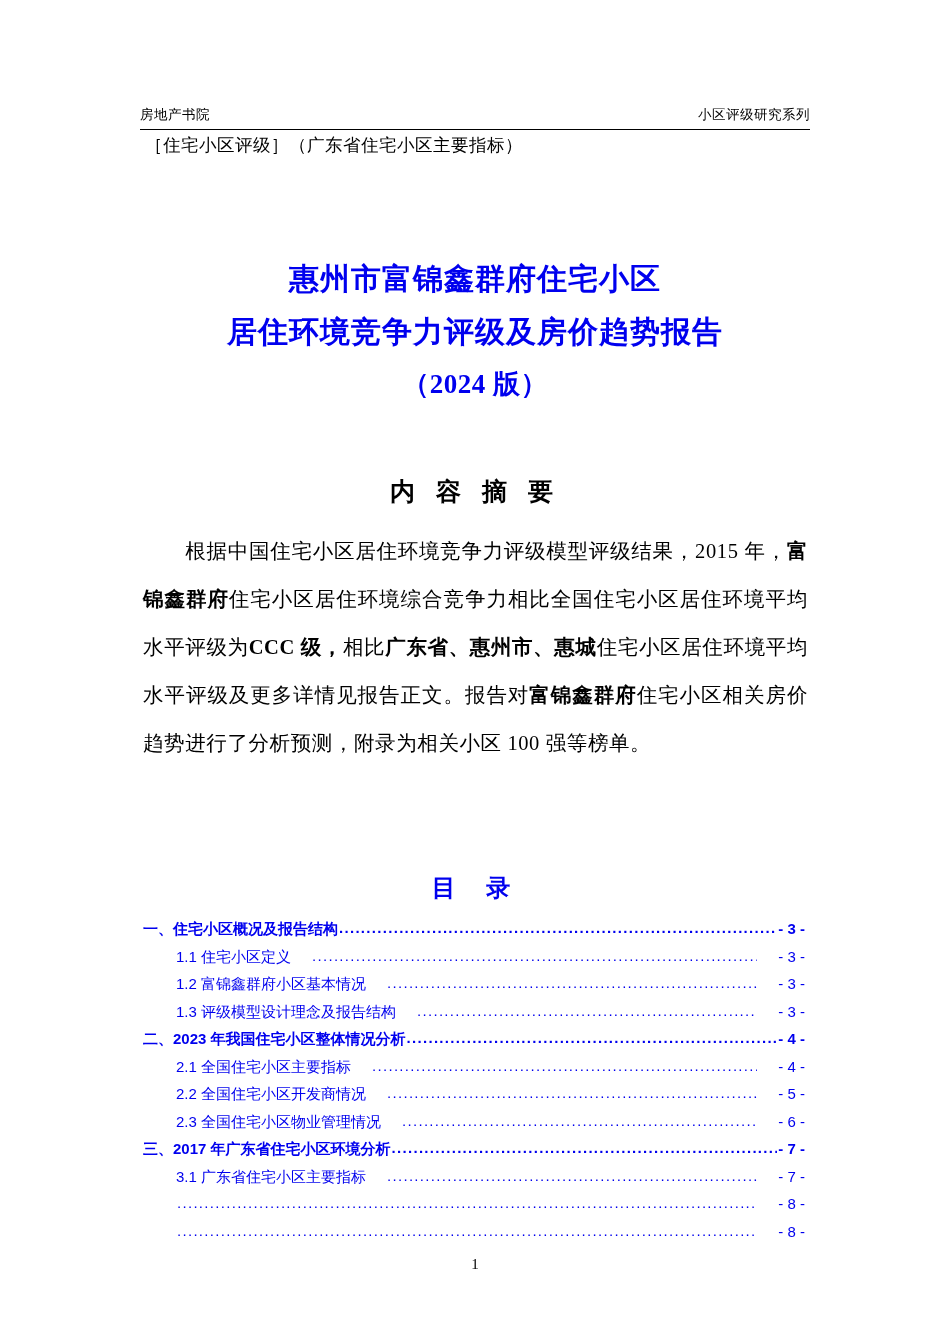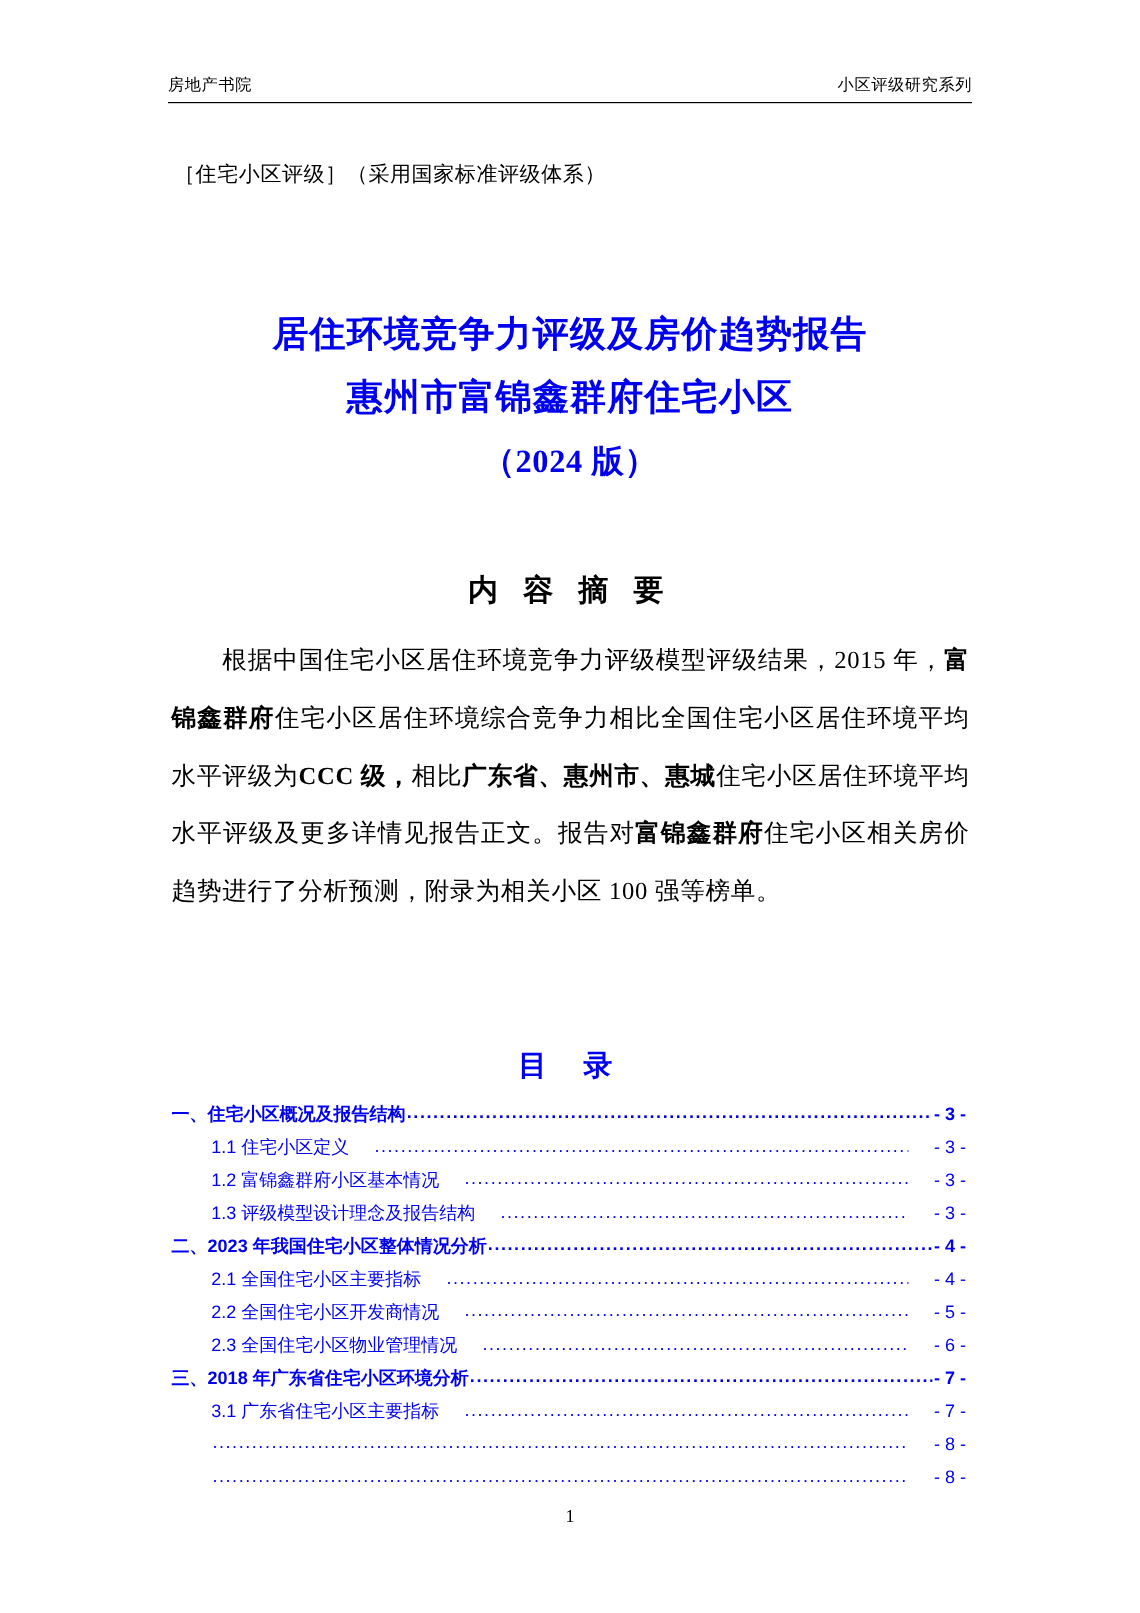--- a/index.html
+++ b/index.html
@@ -31,21 +31,21 @@
     top: 62px;
     display: flex;
     justify-content: space-between;
     align-items: flex-end;
     font-family: "Liberation Sans", "DejaVu Sans", sans-serif;
     font-size: 13.5px;
     letter-spacing: 0.5px;
     padding-bottom: 5px;
     border-bottom: 1.2px solid #000;
   }
-  .header .left { text-align: left; }
+  .header .left { text-align: left; margin-top: 44px; }
   .header .right { text-align: right; }
 
   
   .bracket-line {
     position: absolute;
     left: 145px;
     top: 133px;
     font-size: 17.5px;
     font-family: "Liberation Serif", serif;
     letter-spacing: 0.5px;
@@ -167,25 +167,25 @@
 </head>
 <body>
 
 <div class="page">
 
   <div class="header">
     <span class="left">房地产书院</span>
     <span class="right">小区评级研究系列</span>
   </div>
 
-  <div class="bracket-line">［住宅小区评级］（采用国家标准评级体系）</div>
+  <div class="bracket-line">［住宅小区评级］（广东省住宅小区主要指标）</div>
 
   <div class="title-block">
+    <div class="title-line">惠州市富锦鑫群府住宅小区</div>
     <div class="title-line">居住环境竞争力评级及房价趋势报告</div>
-    <div class="title-line">惠州市富锦鑫群府住宅小区</div>
     <div class="title-version">（2024 版）</div>
   </div>
 
   <div class="summary-heading">内 容 摘 要</div>
 
   <div class="summary-body">
     <span class="ind"></span><span>根据中国住宅小区居住环境竞争力评级模型评级结果，2015 年，</span><b>富锦鑫群府</b><span>住宅小区居住环境综合竞争力相比全国住宅小区居住环境平均水平评级为</span><b>CCC 级，</b><span>相比</span><b>广东省、惠州市、惠城</b><span>住宅小区居住环境平均水平评级及更多详情见报告正文。报告对</span><b>富锦鑫群府</b><span>住宅小区相关房价趋势进行了分析预测，附录为相关小区 100 强等榜单。</span>
   </div>
 
   <div class="toc-heading">目 录</div>
@@ -234,21 +234,21 @@
       <span class="pg">- 5 -</span>
     </div>
 
     <div class="toc-row lvl2">
       <span class="txt">2.3 全国住宅小区物业管理情况</span>
       <span class="dots">...........................................................................................................</span>
       <span class="pg">- 6 -</span>
     </div>
 
     <div class="toc-row lvl1">
-      <span class="txt">三、2018 年广东省住宅小区环境分析</span>
+      <span class="txt">三、2017 年广东省住宅小区环境分析</span>
       <span class="dots">...........................................................................................................</span>
       <span class="pg">- 7 -</span>
     </div>
 
     <div class="toc-row lvl2">
       <span class="txt">3.1 广东省住宅小区主要指标</span>
       <span class="dots">...........................................................................................................</span>
       <span class="pg">- 7 -</span>
     </div>
 

